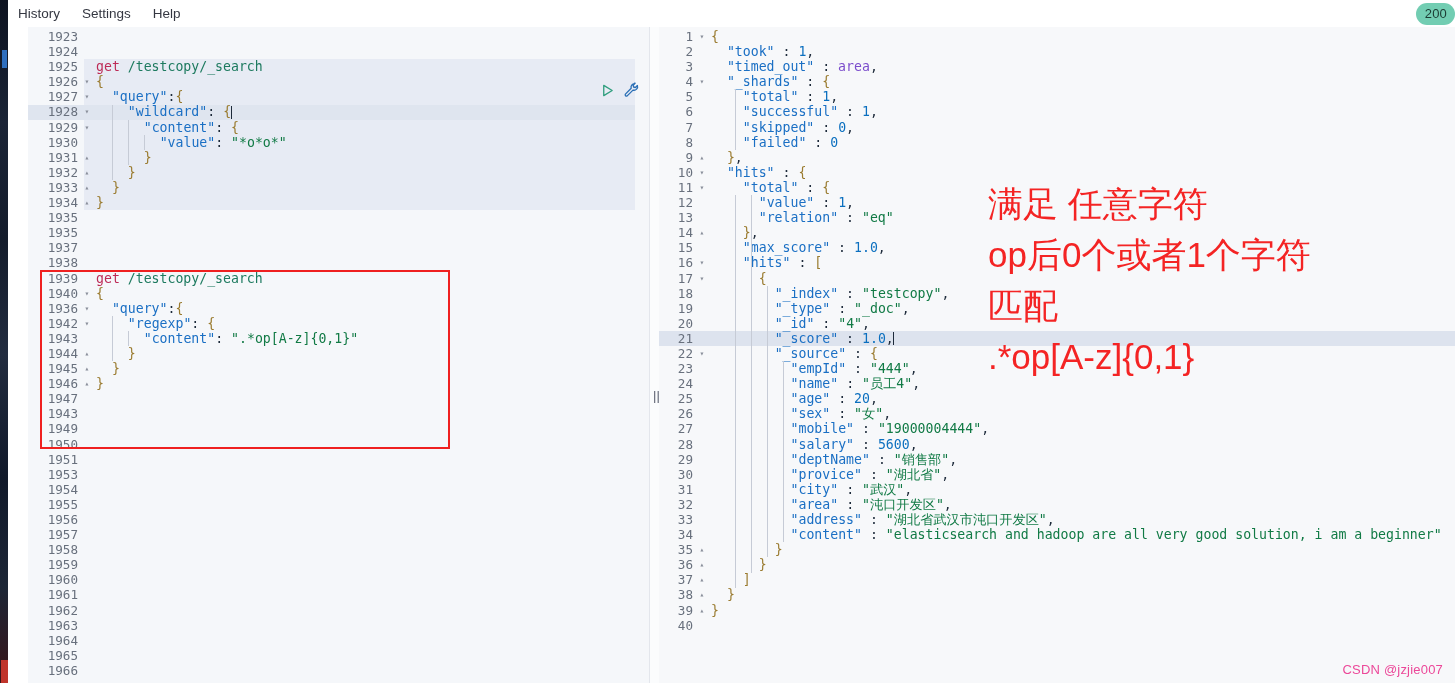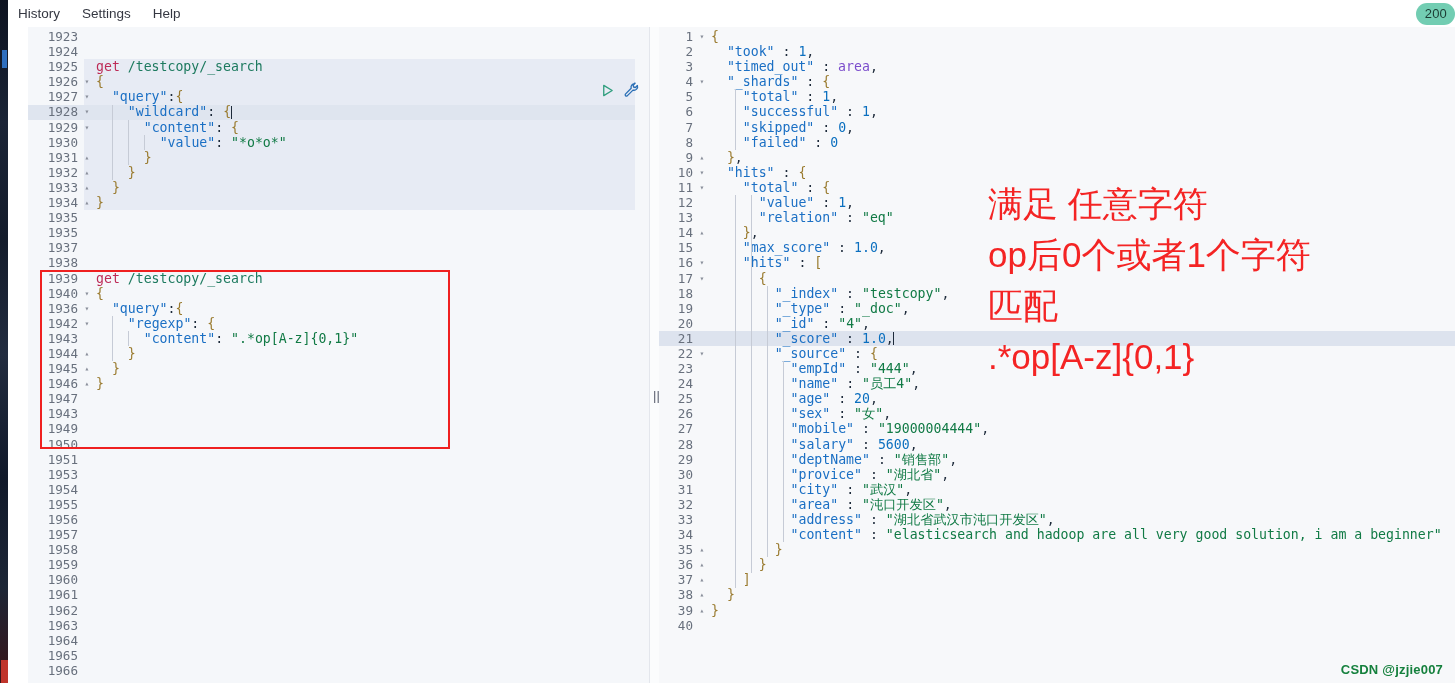--- a/index.html
+++ b/index.html
@@ -186,26 +186,25 @@
     line-height: 51px;
     font-weight: 400;
     white-space: nowrap;
     z-index: 7;
   }
   .annot div { height: 51px; }
 
   
   .watermark {
     position: absolute; right: 12px; bottom: 6px;
-    color: #15803d;
+    color: #ec4899;
     font-size: 13px;
     font-family: "Liberation Sans", sans-serif;
     z-index: 8;
     letter-spacing: .2px;
-    font-weight: bold;
   }
 
   
   .mini-scroll {
     position:absolute; left:0; top:0; width:2px; bottom:0;
     background:#eceff4;
   }
 </style>
 </head>
 <body>

